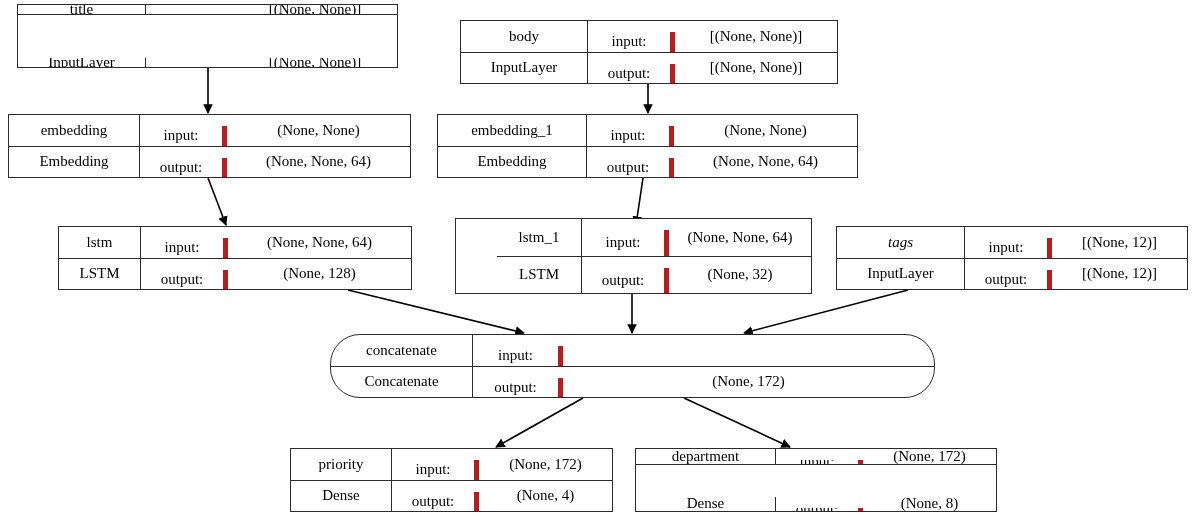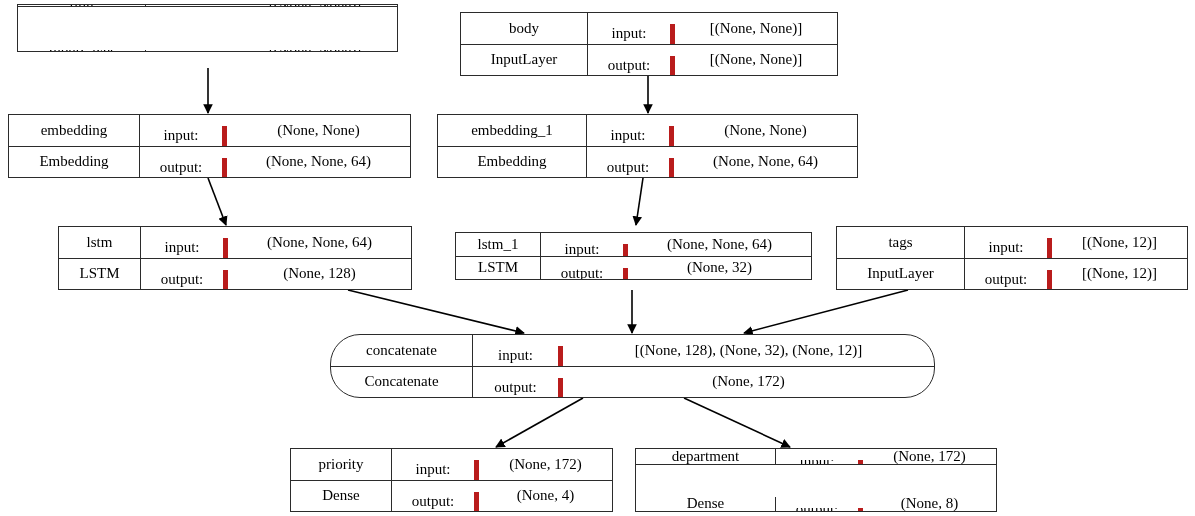--- a/index.html
+++ b/index.html
@@ -77,33 +77,33 @@
       <line x1="208" y1="68" x2="208" y2="113" stroke="#000000" stroke-width="1.6" marker-end="url(#arrowhead)"></line>
       <line x1="648" y1="68" x2="648" y2="113" stroke="#000000" stroke-width="1.6" marker-end="url(#arrowhead)"></line>
       <line x1="208" y1="178" x2="226" y2="225" stroke="#000000" stroke-width="1.6" marker-end="url(#arrowhead)"></line>
       <line x1="643" y1="178" x2="636" y2="225" stroke="#000000" stroke-width="1.6" marker-end="url(#arrowhead)"></line>
       <line x1="348" y1="290" x2="524" y2="333" stroke="#000000" stroke-width="1.6" marker-end="url(#arrowhead)"></line>
       <line x1="632" y1="290" x2="632" y2="333" stroke="#000000" stroke-width="1.6" marker-end="url(#arrowhead)"></line>
       <line x1="908" y1="290" x2="744" y2="333" stroke="#000000" stroke-width="1.6" marker-end="url(#arrowhead)"></line>
       <line x1="583" y1="398" x2="496" y2="447" stroke="#000000" stroke-width="1.6" marker-end="url(#arrowhead)"></line>
       <line x1="684" y1="398" x2="790" y2="447" stroke="#000000" stroke-width="1.6" marker-end="url(#arrowhead)"></line>
     </svg>
-<div class="node" style="left: 17px; top: 4px; width: 381px; height: 48px; gap: 43px;">
+<div class="node" style="left: 17px; top: 4px; width: 381px; height: 64px; gap: 43px;">
       <div class="node-row row-top">
         <div class="cell cell-name" style="width: 128px; flex: 0 0 128px;">title</div>
         <div class="cell cell-io" style="width: 87px; flex: 0 0 87px;">input:</div>
         <div class="cell cell-shape">[(None, None)]</div>
       </div>
       <div class="node-row row-bottom">
         <div class="cell cell-name" style="width: 128px; flex: 0 0 128px;">InputLayer</div>
         <div class="cell cell-io" style="width: 87px; flex: 0 0 87px;">output:</div>
         <div class="cell cell-shape">[(None, None)]</div>
       </div>
     </div>
-    <div class="node" style="left: 460px; top: 12px; width: 378px; height: 64px;">
+    <div class="node" style="left: 460px; top: 20px; width: 378px; height: 64px;">
       <div class="node-row row-top">
         <div class="cell cell-name" style="width: 127px; flex: 0 0 127px;">body</div>
         <div class="cell cell-io" style="width: 87px; flex: 0 0 87px;">input:</div>
         <div class="cell cell-shape">[(None, None)]</div>
       </div>
       <div class="node-row row-bottom">
         <div class="cell cell-name" style="width: 127px; flex: 0 0 127px;">InputLayer</div>
         <div class="cell cell-io" style="width: 87px; flex: 0 0 87px;">output:</div>
         <div class="cell cell-shape">[(None, None)]</div>
       </div>
@@ -137,49 +137,48 @@
         <div class="cell cell-name" style="width: 82px; flex: 0 0 82px;">lstm</div>
         <div class="cell cell-io" style="width: 87px; flex: 0 0 87px;">input:</div>
         <div class="cell cell-shape">(None, None, 64)</div>
       </div>
       <div class="node-row row-bottom">
         <div class="cell cell-name" style="width: 82px; flex: 0 0 82px;">LSTM</div>
         <div class="cell cell-io" style="width: 87px; flex: 0 0 87px;">output:</div>
         <div class="cell cell-shape">(None, 128)</div>
       </div>
     </div>
-    <div class="node" style="left: 455px; top: 232px; width: 357px; height: 48px;">
+    <div class="node" style="left: 455px; top: 218px; width: 357px; height: 76px; padding-left: 41px;">
       <div class="node-row row-top">
         <div class="cell cell-name" style="width: 85px; flex: 0 0 85px;">lstm_1</div>
         <div class="cell cell-io" style="width: 87px; flex: 0 0 87px;">input:</div>
         <div class="cell cell-shape">(None, None, 64)</div>
       </div>
       <div class="node-row row-bottom">
         <div class="cell cell-name" style="width: 85px; flex: 0 0 85px;">LSTM</div>
         <div class="cell cell-io" style="width: 87px; flex: 0 0 87px;">output:</div>
         <div class="cell cell-shape">(None, 32)</div>
       </div>
     </div>
     <div class="node" style="left: 836px; top: 226px; width: 352px; height: 64px;">
       <div class="node-row row-top">
-        <div class="cell cell-name" style="width: 128px; flex: 0 0 128px;">tags</div>
+        <div class="cell cell-name" style="width: 128px; flex: 0 0 128px; font-style: italic;">tags</div>
         <div class="cell cell-io" style="width: 87px; flex: 0 0 87px;">input:</div>
         <div class="cell cell-shape">[(None, 12)]</div>
       </div>
       <div class="node-row row-bottom">
         <div class="cell cell-name" style="width: 128px; flex: 0 0 128px;">InputLayer</div>
         <div class="cell cell-io" style="width: 87px; flex: 0 0 87px;">output:</div>
         <div class="cell cell-shape">[(None, 12)]</div>
       </div>
     </div>
     <div class="node" style="left: 330px; top: 334px; width: 605px; height: 64px; border-radius: 30px;">
       <div class="node-row row-top">
         <div class="cell cell-name" style="width: 142px; flex: 0 0 142px;">concatenate</div>
         <div class="cell cell-io" style="width: 90px; flex: 0 0 90px;">input:</div>
-        <div class="cell cell-shape">[(None, 128), (None, 32), (None, 12)]</div>
       </div>
       <div class="node-row row-bottom">
         <div class="cell cell-name" style="width: 142px; flex: 0 0 142px;">Concatenate</div>
         <div class="cell cell-io" style="width: 90px; flex: 0 0 90px;">output:</div>
         <div class="cell cell-shape">(None, 172)</div>
       </div>
     </div>
     <div class="node" style="left: 290px; top: 448px; width: 323px; height: 64px;">
       <div class="node-row row-top">
         <div class="cell cell-name" style="width: 101px; flex: 0 0 101px;">priority</div>

